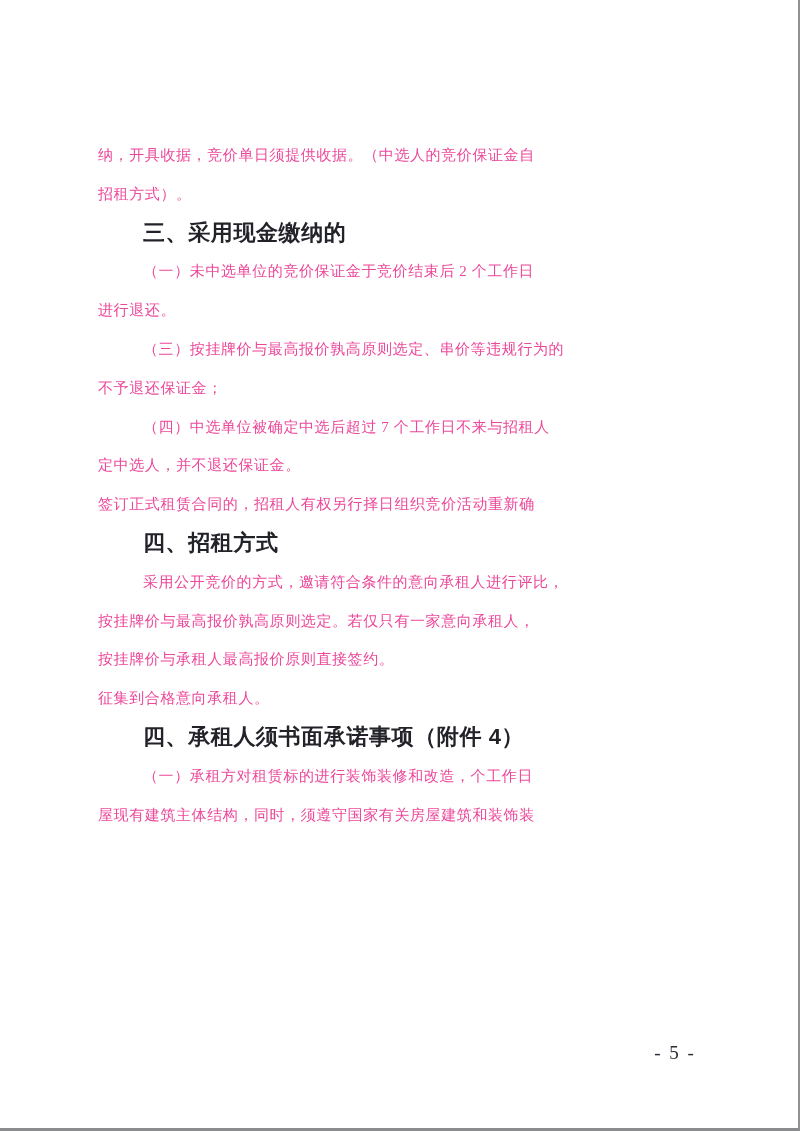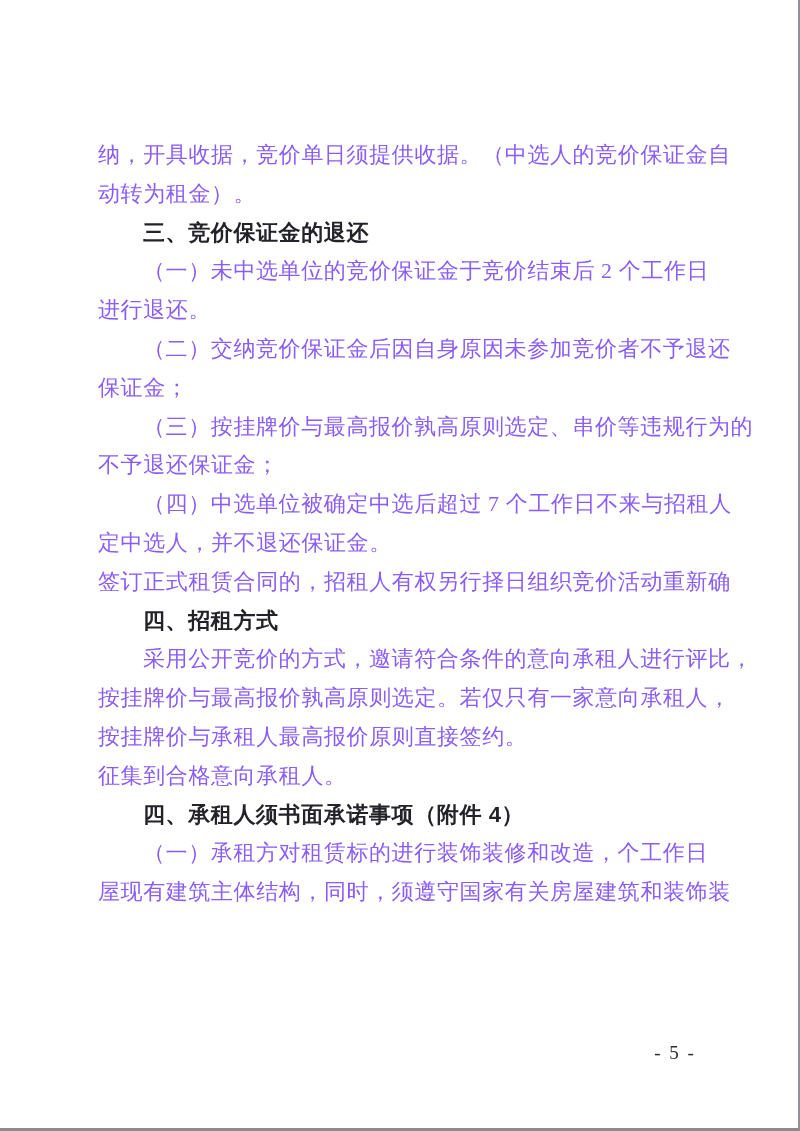--- a/index.html
+++ b/index.html
@@ -17,24 +17,24 @@
     overflow: hidden;
   }
   .content {
     position: absolute;
     left: 98px; top: 136px;
     width: 618px;
   }
   .line {
     height: 38.8px;
     line-height: 38.8px;
-    font-size: 22px;
+    font-size: 15px;
     letter-spacing: 0.6px;
     white-space: nowrap;
-    color: #8b5cf6;
+    color: #ec4899;
     font-family: "Liberation Serif", "DejaVu Serif", serif;
   }
   .line.indent { padding-left: 45px; }
   .line.heading {
     font-family: "Liberation Sans", "DejaVu Sans", sans-serif;
     font-weight: bold;
     color: #222229;
     font-size: 22px;
   }
   .page-number {
@@ -49,34 +49,30 @@
   }
 </style>
 </head>
 <body>
 
 <div class="page">
   <main class="content">
 
     <div>
       <div class="line">纳，开具收据，竞价单日须提供收据。（中选人的竞价保证金自</div>
-      <div class="line">动转为租金）。</div>
+      <div class="line">招租方式）。</div>
     </div>
 
-    <div class="line heading indent">三、竞价保证金的退还</div>
+    <div class="line heading indent">三、采用现金缴纳的</div>
 
     <div>
       <div class="line indent">（一）未中选单位的竞价保证金于竞价结束后 2 个工作日</div>
       <div class="line">进行退还。</div>
     </div>
 
-    <div>
-      <div class="line indent">（二）交纳竞价保证金后因自身原因未参加竞价者不予退还</div>
-      <div class="line">保证金；</div>
-    </div>
 
     <div>
       <div class="line indent">（三）按挂牌价与最高报价孰高原则选定、串价等违规行为的</div>
       <div class="line">不予退还保证金；</div>
     </div>
 
     <div>
       <div class="line indent">（四）中选单位被确定中选后超过 7 个工作日不来与招租人</div>
       <div class="line">定中选人，并不退还保证金。</div>
       <div class="line">签订正式租赁合同的，招租人有权另行择日组织竞价活动重新确</div>

